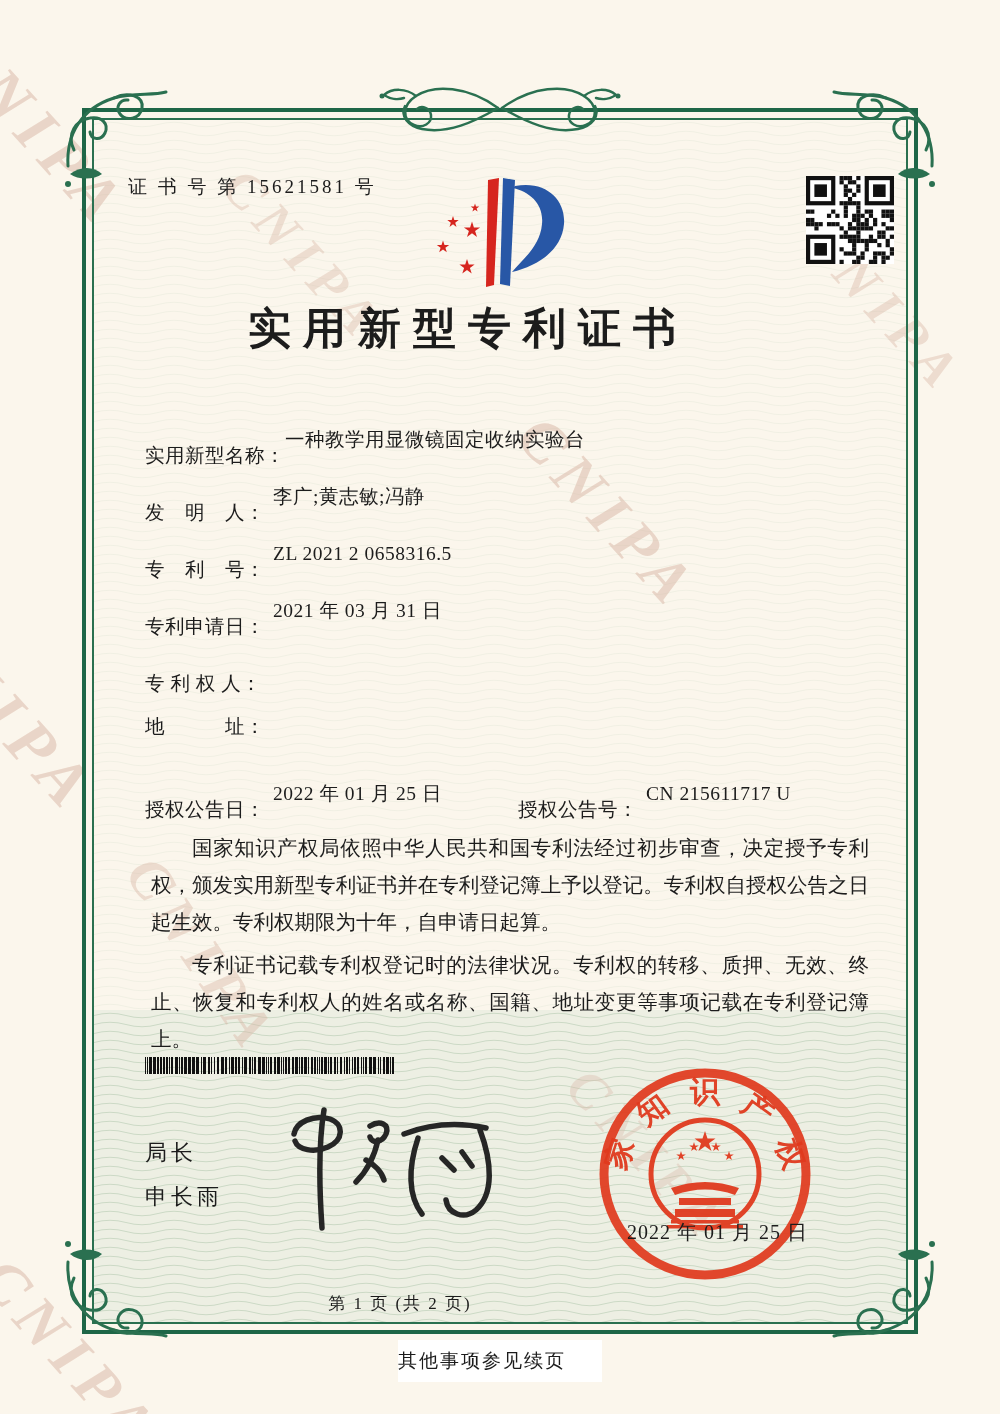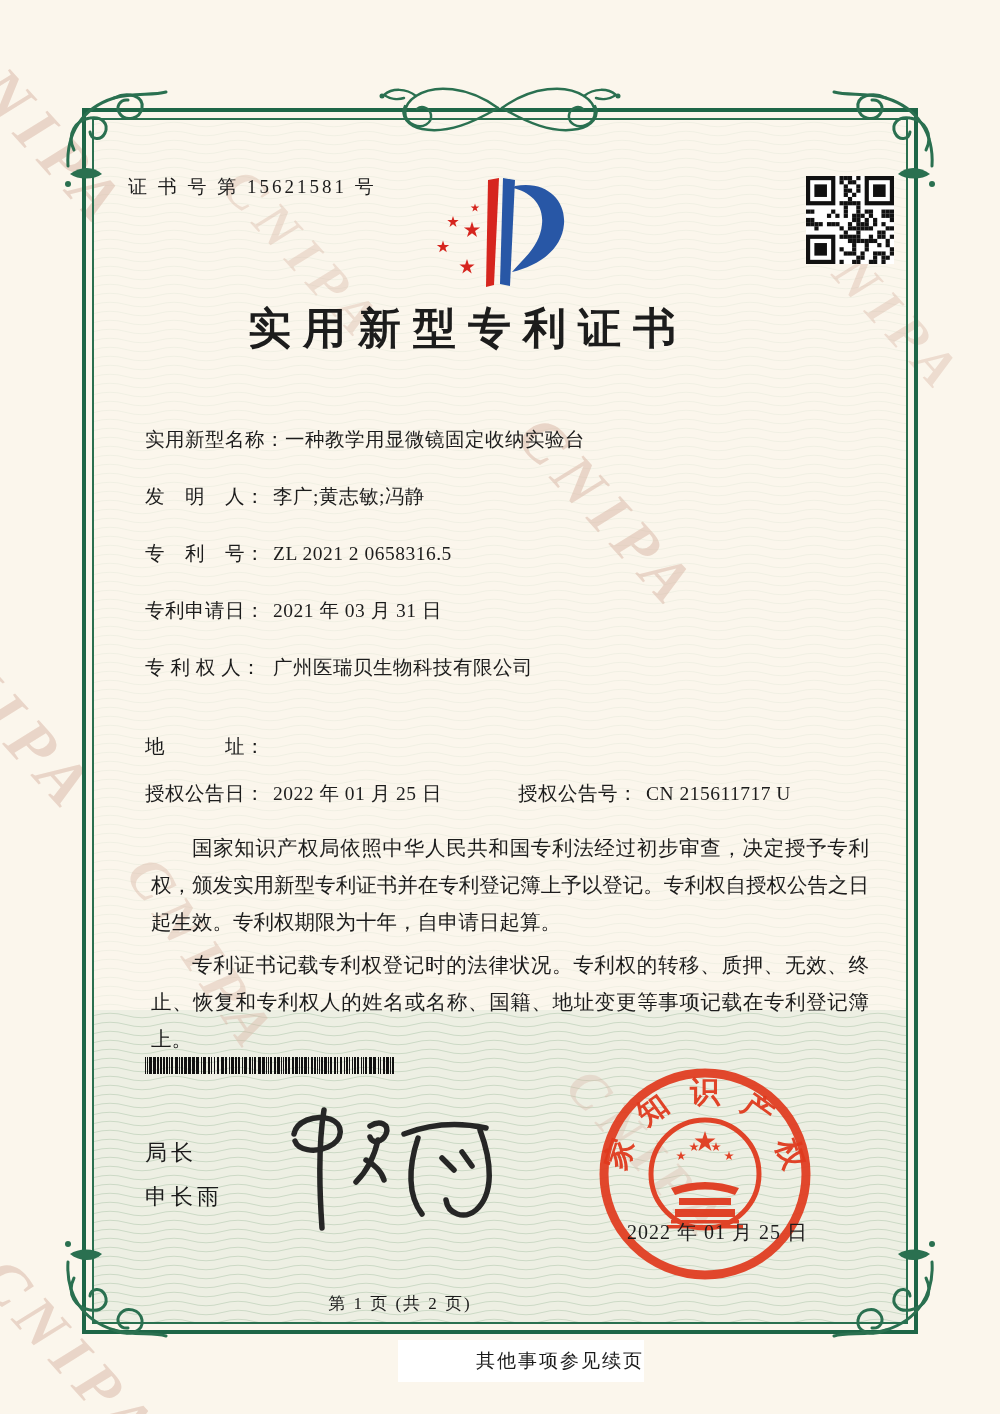--- a/index.html
+++ b/index.html
@@ -16,41 +16,41 @@
       color:#d9b6a5;letter-spacing:10px;transform-origin:left top;transform:rotate(48deg);
       z-index:1;pointer-events:none;opacity:.5;}
   
   .cert-no{position:absolute;left:128px;top:174px;font-size:19px;letter-spacing:3px;z-index:2;}
   .logo{position:absolute;left:418px;top:164px;z-index:2;}
   .qr{position:absolute;left:806px;top:176px;z-index:2;}
   .title{position:absolute;left:0;top:300px;width:936px;text-align:center;
          font-size:43px;font-weight:bold;letter-spacing:12px;z-index:2;}
   
   .field{position:absolute;left:145px;width:736px;font-size:19.5px;display:flex;z-index:2;line-height:30px;}
-  .flabel{flex:0 0 128px;white-space:nowrap;letter-spacing:.5px;}
+  .flabel{flex:0 0 128px;white-space:nowrap;letter-spacing:.5px;margin-top:16px;}
   .fvalue{letter-spacing:.5px;}
   .addr .fvalue{width:596px;}
   .gv{flex:0 0 245px;}
   
   .body-text{position:absolute;left:145px;top:824px;width:730px;font-size:20.5px;line-height:37px;
              text-align:justify;z-index:2;}
   .body-text p{margin:6px;text-indent:2em;}
   
   .barcode{position:absolute;left:145px;top:1057px;z-index:2;}
   .director-label{position:absolute;left:145px;top:1138px;font-family:Liberation Serif, serif;
                   font-size:22px;letter-spacing:4px;z-index:2;}
   .director-name{position:absolute;left:145px;top:1182px;font-family:Liberation Serif, serif;
                  font-size:22px;letter-spacing:4px;z-index:2;}
   .sig{position:absolute;left:262px;top:1100px;z-index:2;}
   .seal{position:absolute;left:593px;top:1062px;z-index:3;}
   .seal-date{position:absolute;left:627px;top:1219px;font-size:20px;letter-spacing:1px;z-index:4;}
   .page-info{position:absolute;left:0;top:1292px;width:800px;text-align:center;font-size:17px;
              letter-spacing:2px;z-index:2;}
   .note-box{position:absolute;left:398px;top:1340px;width:204px;height:42px;background:#ffffff;
-            display:flex;align-items:center;justify-content:flex-end;font-size:19px;letter-spacing:2px;z-index:2;padding-left:42px;}
+            display:flex;align-items:center;justify-content:flex-start;font-size:19px;letter-spacing:2px;z-index:2;}
   
   .corner{position:absolute;width:110px;height:110px;z-index:2;pointer-events:none;}
   .c-tl{left:62px;top:88px;}
   .c-tr{left:828px;top:88px;transform:scaleX(-1);}
   .c-bl{left:62px;top:1230px;transform:scaleY(-1);}
   .c-br{left:828px;top:1230px;transform:scale(-1,-1);}
   .ctr-orn{position:absolute;left:360px;top:82px;z-index:2;pointer-events:none;}
 </style>
 </head>
 <body>
@@ -278,23 +278,22 @@
   <div class="field" style="top:539px">
     <span class="flabel">专　利　号：</span>
     <span class="fvalue">ZL 2021 2 0658316.5</span>
   </div>
   <div class="field" style="top:596px">
     <span class="flabel">专利申请日：</span>
     <span class="fvalue">2021 年 03 月 31 日</span>
   </div>
   <div class="field" style="top:653px">
     <span class="flabel">专 利 权 人：</span>
-    <span class="fvalue">广州医瑞贝生物科技有限公司</span>
-  </div>
-  <div class="field addr" style="top:732px">
+  </div>
+  <div class="field addr" style="top:696px">
     <span class="flabel">地　　　址：</span>
   </div>
   <div class="field" style="top:779px">
     <span class="flabel">授权公告日：</span>
     <span class="fvalue gv">2022 年 01 月 25 日</span>
     <span class="flabel">授权公告号：</span>
     <span class="fvalue">CN 215611717 U</span>
   </div>
 
   <div class="body-text">

